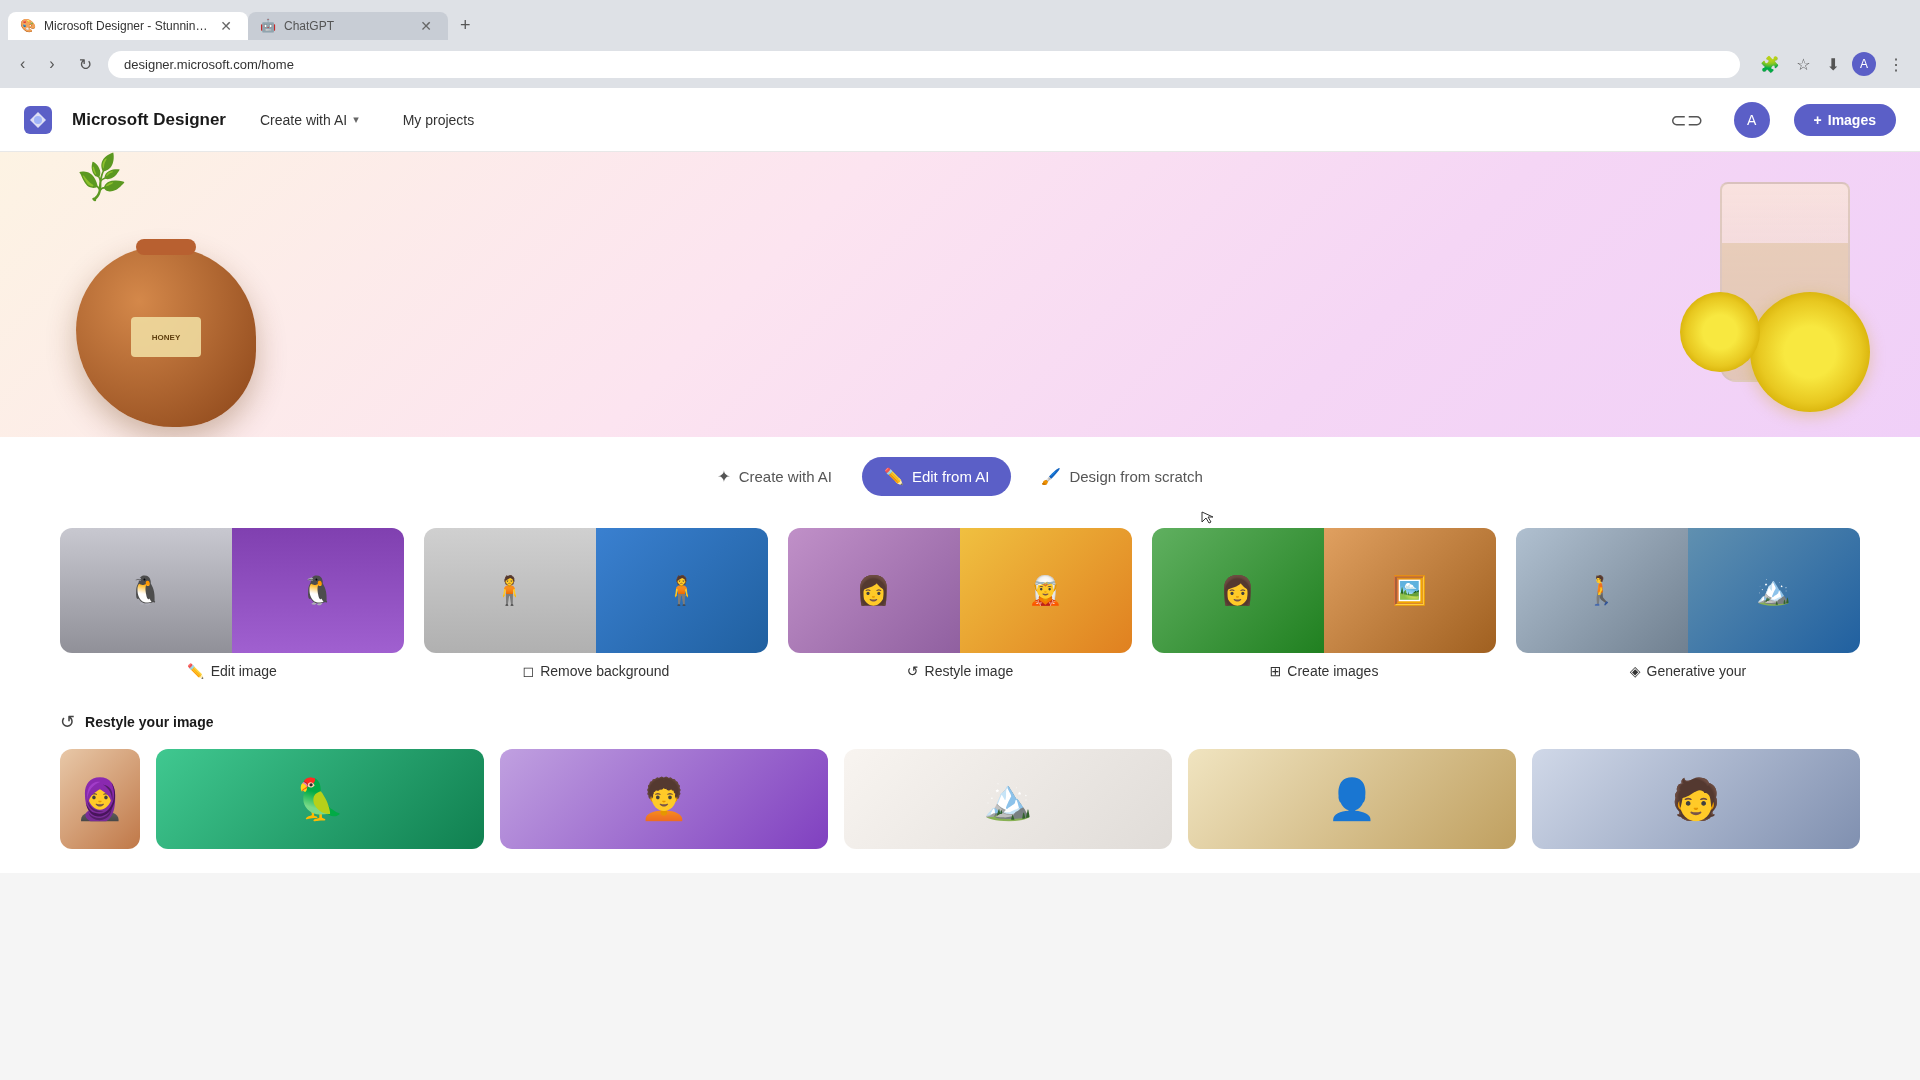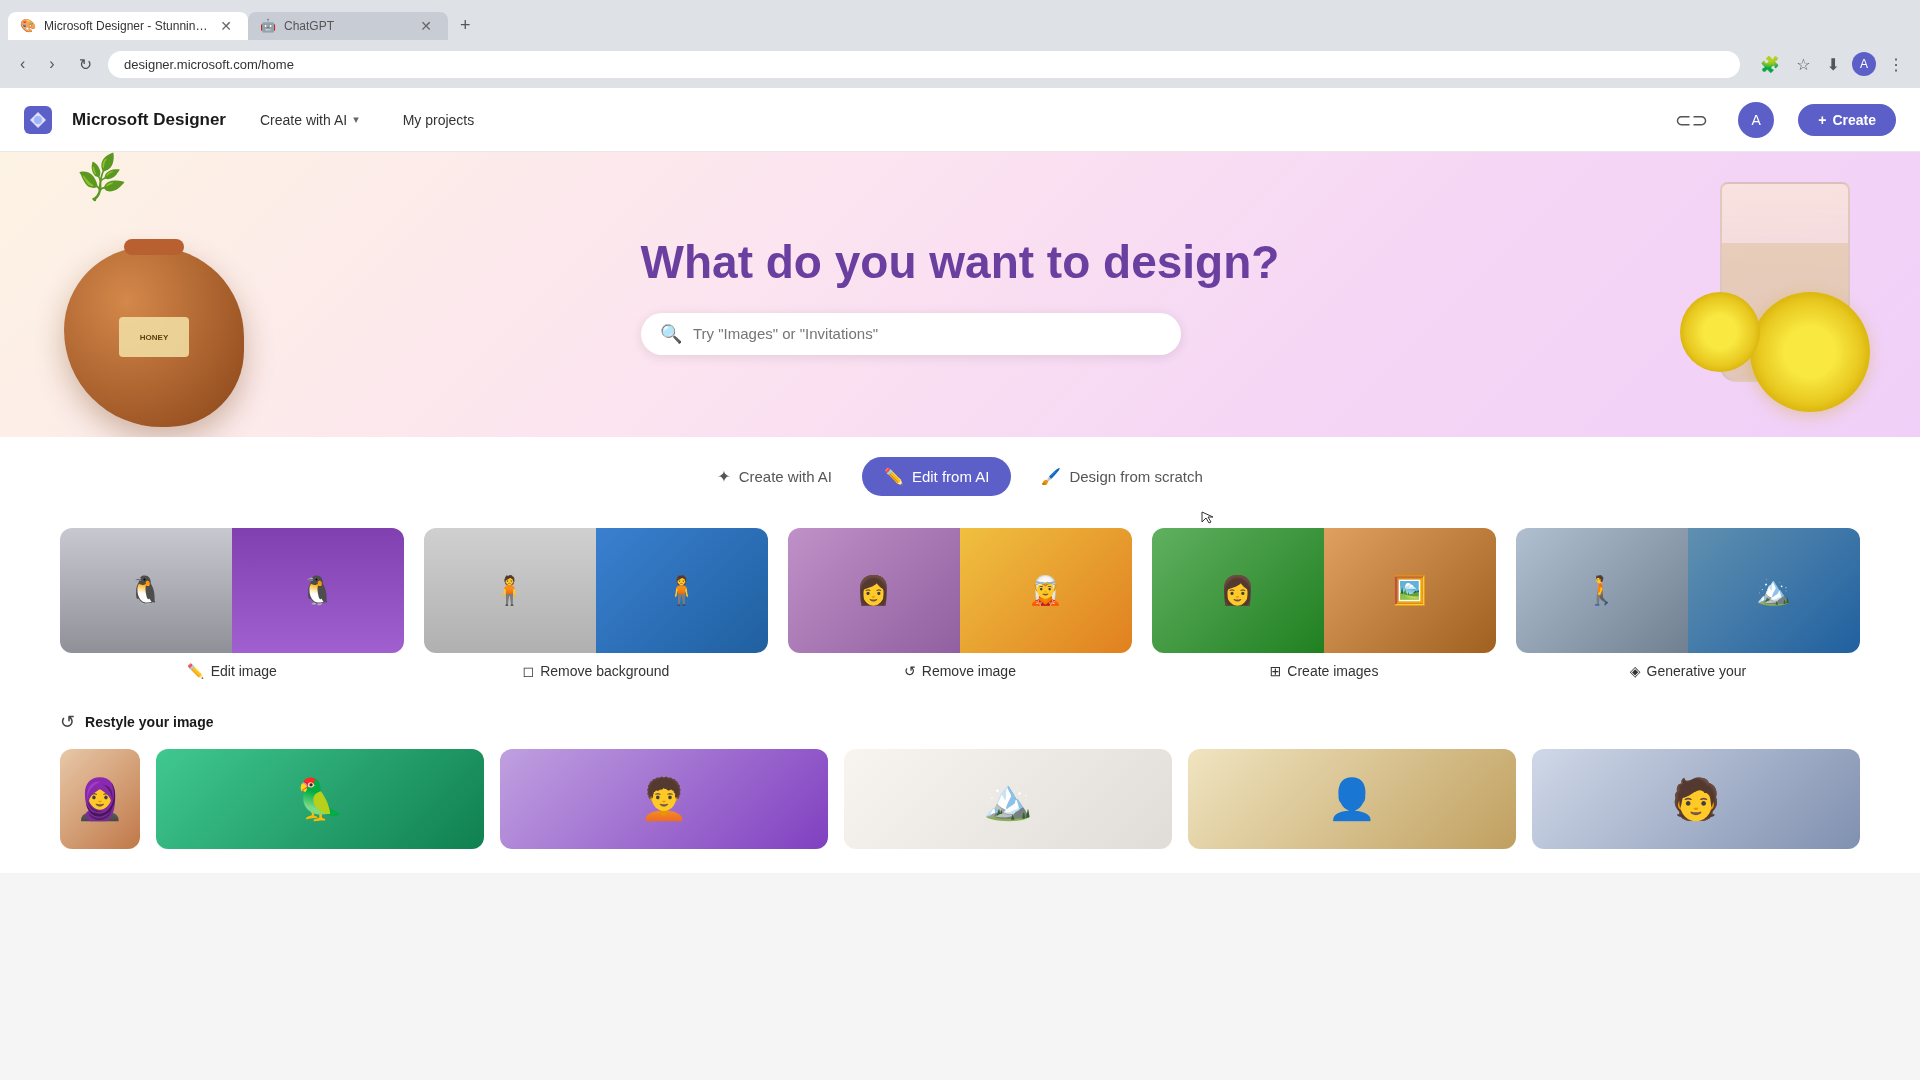--- a/index.html
+++ b/index.html
@@ -53,21 +53,21 @@
     
     .restyle-section { padding: 8px 60px 24px; }
     .section-header { display: flex; align-items: center; gap: 10px; margin-bottom: 16px; }
     .section-icon { font-size: 18px; color: #444; }
     .section-title { font-size: 14px; font-weight: 600; color: #1a1a1a; }
     .restyle-grid { display: flex; gap: 16px; }
     .restyle-card { flex: 1; height: 100px; border-radius: 12px; overflow: hidden; }
 
     
     .hero-honey-container { position: absolute; left: 20px; bottom: 0; width: 310px; height: 280px; }
-    .honey-circle { width: 180px; height: 180px; background: radial-gradient(ellipse at 35% 30%, #d4884a, #8a4418); border-radius: 48% 52% 44% 56%; position: absolute; bottom: 10px; left: 44px; box-shadow: 0 12px 30px rgba(100,50,0,0.3); }
+    .honey-circle { width: 180px; height: 180px; background: radial-gradient(ellipse at 35% 30%, #d4884a, #8a4418); border-radius: 48% 52% 44% 56%; position: absolute; bottom: 10px; left: 56px; box-shadow: 0 12px 30px rgba(100,50,0,0.3); }
     .honey-top { width: 60px; height: 16px; background: #b86030; border-radius: 8px; position: absolute; top: -8px; left: 50%; transform: translateX(-50%); }
     .honey-label-inner { position: absolute; width: 70px; height: 40px; background: rgba(240,220,160,0.9); border-radius: 4px; top: 50%; left: 50%; transform: translate(-50%, -50%); display: flex; align-items: center; justify-content: center; font-size: 8px; font-weight: 700; color: #604010; }
     .herb-sprig { position: absolute; top: 0; left: 60px; font-size: 36px; transform: rotate(-20deg); }
 
     .hero-lemon-container { position: absolute; right: 30px; top: 10px; width: 290px; height: 270px; }
     .glass-shape { width: 130px; height: 200px; background: linear-gradient(180deg, rgba(255,240,200,0.5) 0%, rgba(220,200,180,0.4) 100%); border: 2px solid rgba(200,180,160,0.5); border-radius: 8px 8px 16px 16px; position: absolute; right: 40px; top: 20px; }
     .glass-liquid { width: 100%; height: 70%; background: rgba(220,190,150,0.5); position: absolute; bottom: 0; border-radius: 0 0 14px 14px; }
     .lemon-slice-big { width: 120px; height: 120px; background: radial-gradient(circle, #f8e840 30%, #e8c820 60%, #d0a800 80%); border-radius: 50%; position: absolute; right: 20px; bottom: 20px; box-shadow: 0 4px 16px rgba(200,160,0,0.3); }
     .lemon-slice-small { width: 80px; height: 80px; background: radial-gradient(circle, #f8e840 30%, #e8c820 60%, #d0a800 80%); border-radius: 50%; position: absolute; right: 130px; bottom: 60px; }
 
@@ -132,21 +132,21 @@
       <span>My projects</span>
     </div>
 
     <div class="nav-spacer"></div>
 
     <button class="navbar-icon-btn" style="font-size: 20px;">⊂⊃</button>
     <button class="navbar-icon-btn" style="background: #5b5fc7; color: #fff; border-radius: 50%; width: 36px; height: 36px; font-size: 14px; display: flex; align-items: center; justify-content: center;">A</button>
 
     <button class="create-btn">
       <span>+</span>
-      <span>Create</span>
+      <span>Images</span>
     </button>
   </nav>
 
   <div class="hero">
 
     <div class="hero-honey-container">
       <span class="herb-sprig">🌿</span>
       <div class="honey-circle">
         <div class="honey-top"></div>
         <div class="honey-label-inner">HONEY</div>
@@ -154,27 +154,20 @@
     </div>
 
     <div class="hero-lemon-container">
       <div class="glass-shape">
         <div class="glass-liquid"></div>
       </div>
       <div class="lemon-slice-big"></div>
       <div class="lemon-slice-small"></div>
     </div>
 
-    <div class="hero-content">
-      <h1 class="hero-title">What do you want to design?</h1>
-      <div class="hero-search">
-        <span class="search-icon">🔍</span>
-        <input class="search-input" type="text" placeholder="Try &quot;Images&quot; or &quot;Invitations&quot;" style="">
-      </div>
-    </div>
   </div>
 
   <div class="mode-tabs">
     <button class="mode-tab">
       <span class="mode-tab-icon">✦</span>
       <span>Create with AI</span>
     </button>
     <button class="mode-tab active">
       <span class="mode-tab-icon">✏️</span>
       <span>Edit from AI</span>
@@ -210,21 +203,21 @@
         </div>
       </div>
 
       <div class="card-item">
         <div class="card-img-wrapper">
           <div class="img-half" style="background: linear-gradient(135deg, #c090c8 0%, #9060a0 100%);">👩</div>
           <div class="img-half" style="background: linear-gradient(135deg, #f0c040 0%, #e08020 100%);">🧝</div>
         </div>
         <div class="card-label">
           <span>↺</span>
-          <span>Remove image</span>
+          <span>Restyle image</span>
         </div>
       </div>
 
       <div class="card-item">
         <div class="card-img-wrapper">
           <div class="img-half" style="background: linear-gradient(135deg, #60b060 0%, #208020 100%);">👩</div>
           <div class="img-half" style="background: linear-gradient(135deg, #e0a060 0%, #a06020 100%);">🖼️</div>
         </div>
         <div class="card-label">
           <span>⊞</span>

